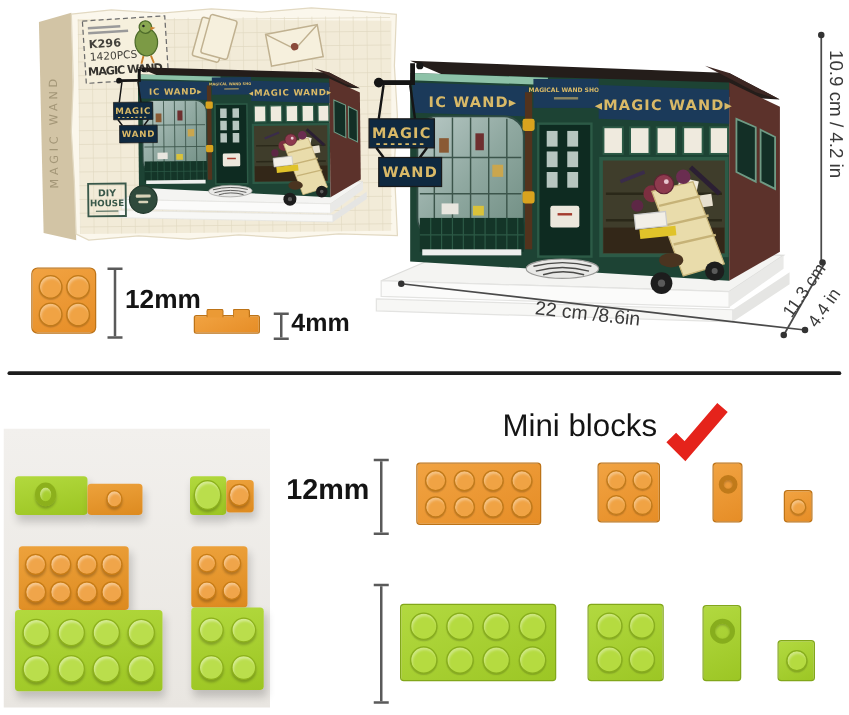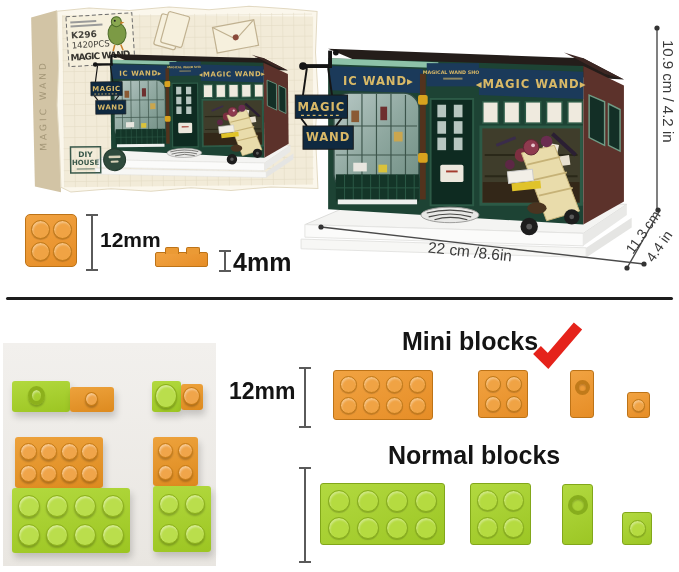--- a/index.html
+++ b/index.html
@@ -11,23 +11,23 @@
   
   .dim{color:#3a3a3a;font-size:15px;white-space:nowrap;}
   .dim.vert{writing-mode:vertical-rl;}
   .rot{transform-origin:center center;text-align:center;}
 
   
   .vmeas{position:absolute;width:12px;border-top:2px solid #5a5a5a;border-bottom:2px solid #5a5a5a;}
   .vmeas i{display:block;width:2px;height:100%;background:#5a5a5a;margin:0 auto;}
 
   
-  .heading{font-size:25px;font-weight:700;color:#141414;white-space:nowrap;}
+  .heading{font-size:25px;font-weight:400;color:#141414;white-space:nowrap;}
   .sizelbl{font-size:23px;font-weight:700;color:#141414;white-space:nowrap;}
-  .callout-lbl{font-size:25px;font-weight:700;color:#141414;white-space:nowrap;}
+  .callout-lbl{font-size:20px;font-weight:700;color:#141414;white-space:nowrap;}
 
   
   .divider{position:absolute;left:6px;right:6px;top:297px;height:3px;background:#1d1d1d;border-radius:2px;}
 
   
   .block{position:absolute;border-radius:3px;box-sizing:border-box;}
   .block.orange{background:linear-gradient(155deg,#f1a342,#e68d26);border:1.5px solid #bd7317;}
   .block.lime{background:linear-gradient(155deg,#b2d940,#9cc624);border:1.5px solid #82a71a;}
   .studs{display:grid;place-items:center;width:100%;height:100%;box-sizing:border-box;padding:3px;}
   .stud{border-radius:50%;box-sizing:border-box;}
@@ -356,21 +356,20 @@
   </div>
   <div class="abs block orange" style="left:570px;top:370px;width:24px;height:48px">
     <div class="hollowstud o" style="left:4px;top:9px;width:15px;height:15px"></div>
   </div>
   <div class="abs block orange" style="left:627px;top:392px;width:23px;height:26px">
     <div class="studs">
         <i class="stud o s13"></i>
       </div>
   </div>
 
-  <div class="abs heading" style="left:388px;top:441px">Normal blocks</div>
 
   <div class="vmeas" style="left:299px;top:467px;height:92px">
       <i></i>
     </div>
 
   <div class="abs block lime" style="left:320px;top:483px;width:125px;height:62px">
     <div class="studs" style="grid-template-columns:repeat(4,1fr)">
       <i class="stud g s22"></i>
         <i class="stud g s22"></i>
         <i class="stud g s22"></i>

